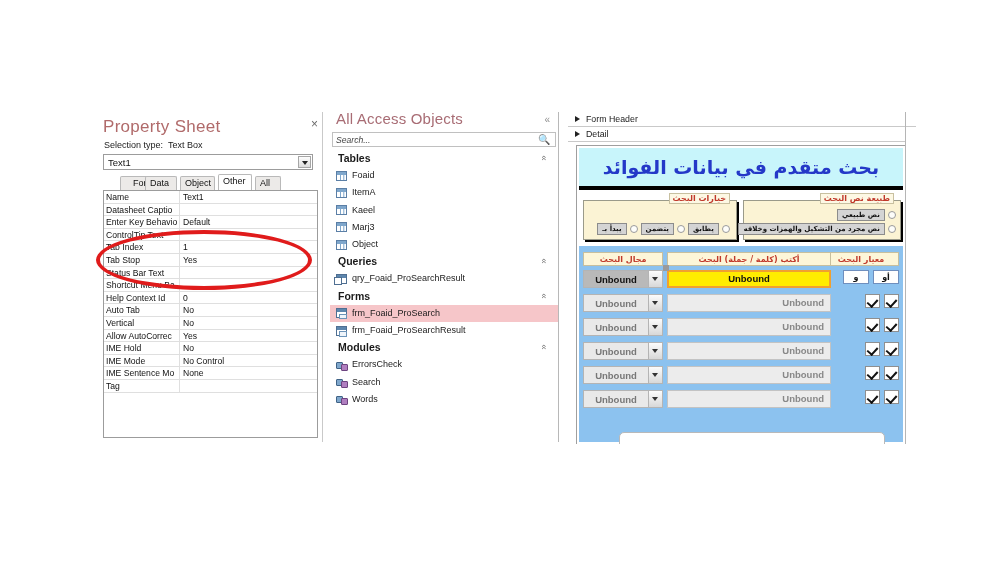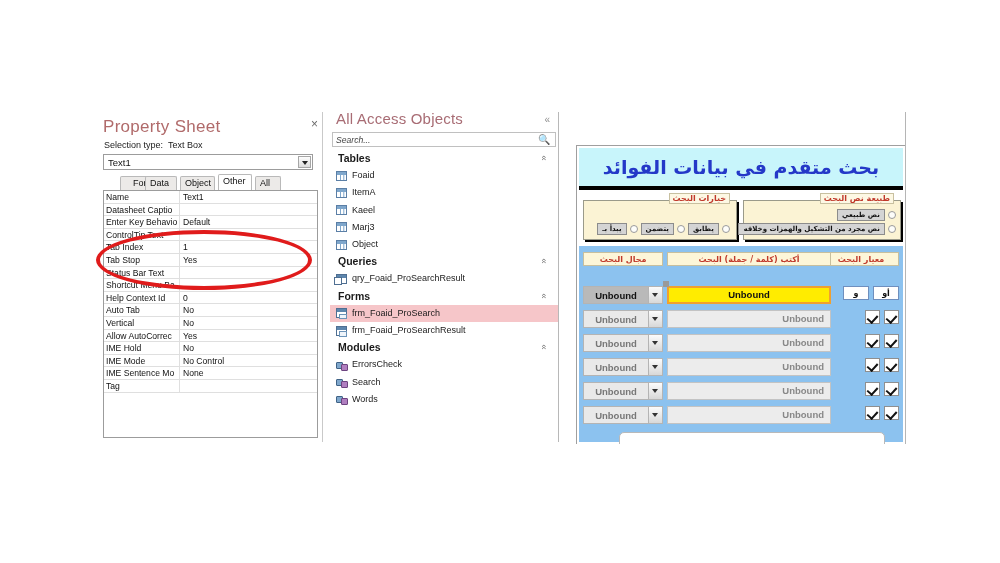--- a/index.html
+++ b/index.html
@@ -181,21 +181,21 @@
   .col-head{
     position:absolute;top:6px;height:14px;background:#fdf6d8;
     border:1px solid #c7bf9e;display:flex;align-items:center;justify-content:center;
     font-family:"DejaVu Sans",sans-serif;font-size:8px;font-weight:bold;color:#c0392b;
     direction:rtl;box-sizing:border-box;
   }
   #ch-criteria{right:4px;width:76px;}
   #ch-keyword{right:72px;width:164px;}
   #ch-field{right:240px;width:80px;}
 
-  .row{position:absolute;height:22px;margin-top:16px;}
+  .row{position:absolute;height:22px;}
   .r-combo{
     position:absolute;right:240px;width:80px;height:18px;
     background:#e9e9e9;border:1px solid #b4b4b4;box-sizing:border-box;
     display:flex;align-items:center;
   }
   .r-combo .t{
     flex:1;text-align:center;font-size:9.5px;color:#777;font-weight:bold;
   }
   .r-combo .drop{
     width:13px;height:16px;background:linear-gradient(#fcfcfc,#d8d8d8);
@@ -357,20 +357,24 @@
         <div class="nav-item selected"><span class="ico form"></span><span>frm_Foaid_ProSearch</span></div>
         <div class="nav-item"><span class="ico form"></span><span>frm_Foaid_ProSearchResult</span></div>
         <div class="nav-group"><span>Modules</span><span class="exp" style="transform: rotate(90deg); display: inline-block;">«</span></div>
         <div class="nav-item"><span class="ico module"></span><span>ErrorsCheck</span></div>
         <div class="nav-item"><span class="ico module"></span><span>Search</span></div>
         <div class="nav-item"><span class="ico module"></span><span>Words</span></div>
       </div>
   </div>
 
   <div id="form-area">
+    <div id="bands">
+        <div class="band"><span class="tri"></span><span>Form Header</span></div>
+        <div class="band"><span class="tri"></span><span>Detail</span></div>
+      </div>
 
     <div id="form-canvas">
 
       <div class="form-title">
         <span>بحث متقدم في بيانات الفوائد</span>
       </div>
 
       <div class="opt-boxes">
         <div class="fieldset" id="fs-options">
           <div class="fs-legend">خيارات البحث</div>

